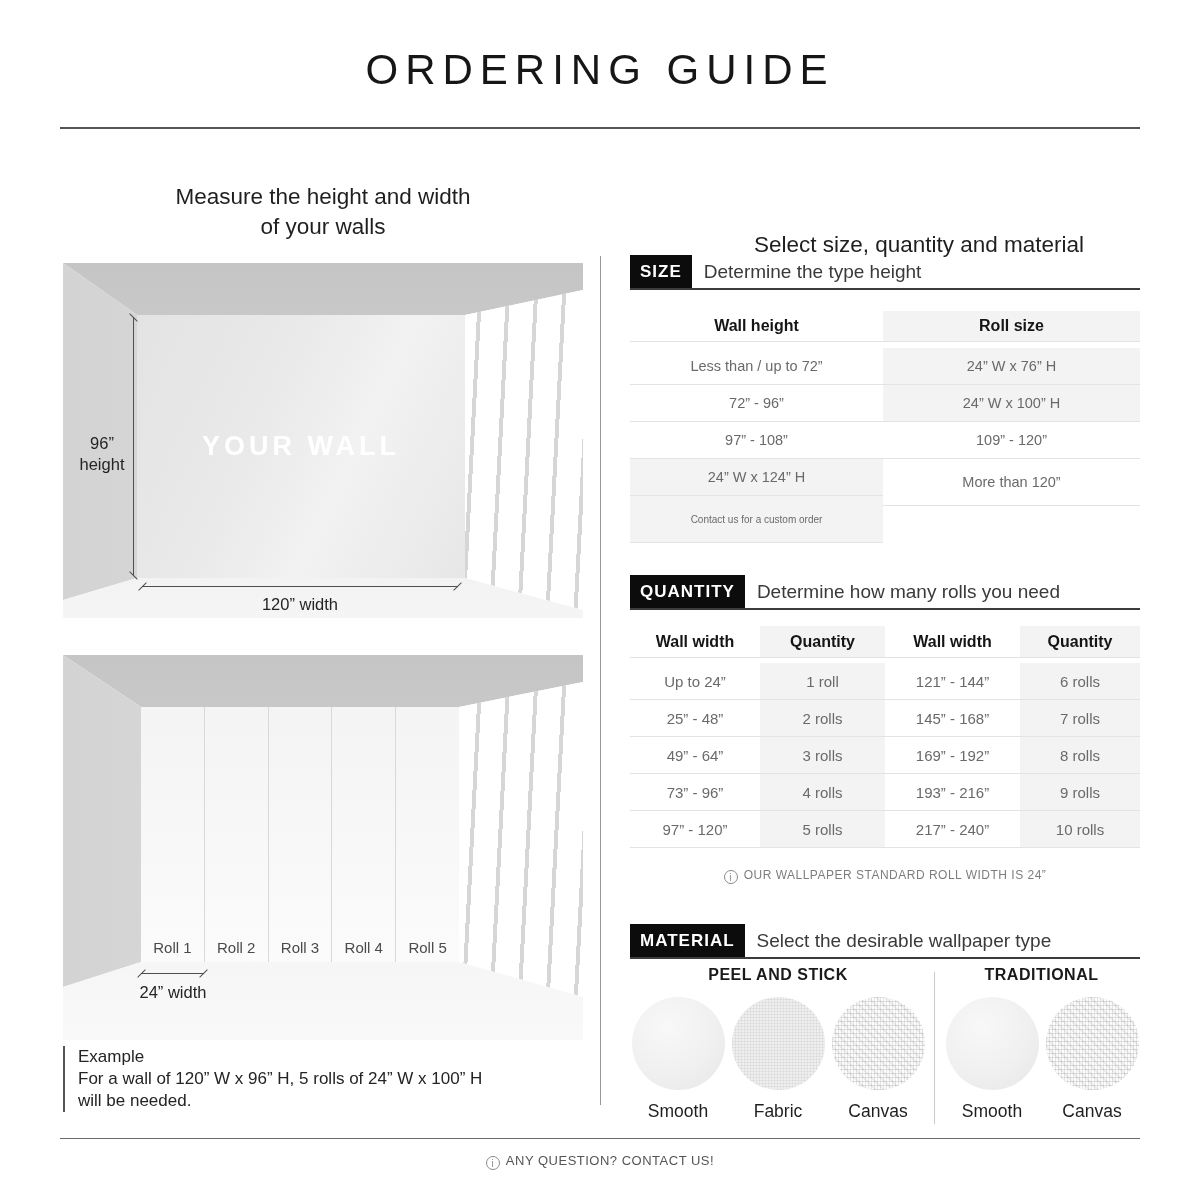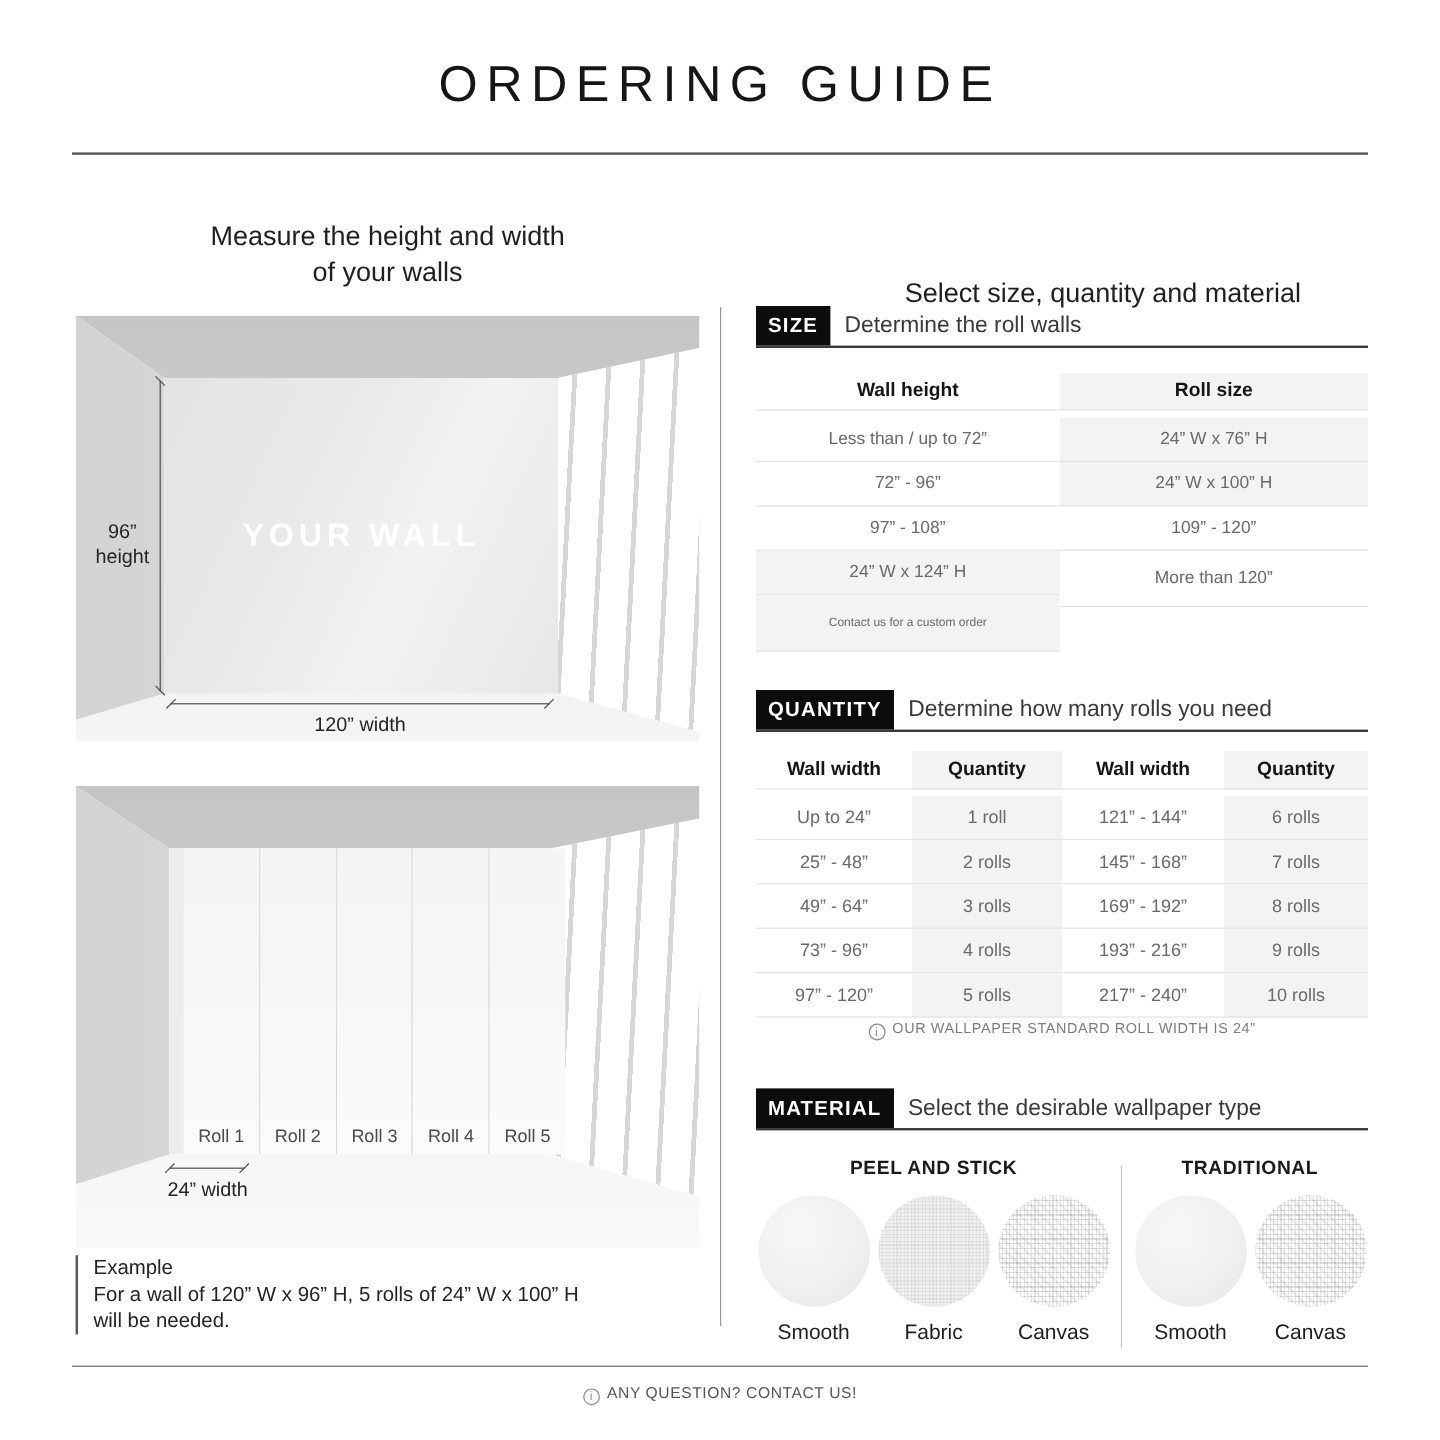--- a/index.html
+++ b/index.html
@@ -33,21 +33,21 @@
   .win1 { clip-path:polygon(402px 52px,520px 27px,520px 347px,402px 315px); }
   .win2 { clip-path:polygon(396px 52px,520px 27px,520px 342px,396px 307px); }
   .win1,.win2 { background:
       linear-gradient(90deg,#c8c8c8 0px,#dddddd 10px,rgba(255,255,255,0) 14px),
       repeating-linear-gradient(93deg,#ffffff 0px 24px,#d6d6d6 24px 28px); }
   .floor1 { clip-path:polygon(0px 337px,74px 315px,402px 315px,520px 347px,520px 355px,0px 355px); background:linear-gradient(180deg,#e1e1e1,#f5f5f5); }
   .floor2 { clip-path:polygon(0px 332px,78px 307px,396px 307px,520px 342px,520px 385px,0px 385px); background:linear-gradient(180deg,#e1e1e1 0%,#f1f1f1 45%,#f9f9f9 100%); }
 
   .your-wall { font-size:27px; font-weight:bold; letter-spacing:4px; color:#ffffff; }
 
-  .panels { position:absolute; left:90px; top:52px; width:318px; height:255px; display:flex; }
+  .panels { position:absolute; left:78px; top:52px; width:318px; height:255px; display:flex; }
   .panel { flex:1; position:relative; background:linear-gradient(180deg,#f4f4f4,#fbfbfb); border-right:1px solid #d9d9d9; }
   .panel:last-child { border-right:none; }
   .roll-label { position:absolute; bottom:6px; left:0; width:100%; text-align:center; font-size:15px; color:#4a4a4a; }
 
   .dim { position:absolute; background:#4f4f4f; }
   .dim.v { width:1px; }
   .dim.h { height:1px; }
   .dim.v::before,.dim.v::after { content:""; position:absolute; width:11px; height:1px; background:#4f4f4f; left:-5px; transform:rotate(45deg); }
   .dim.v::before { top:0; } .dim.v::after { bottom:0; }
   .dim.h::before,.dim.h::after { content:""; position:absolute; width:1px; height:11px; background:#4f4f4f; top:-5px; transform:rotate(45deg); }
@@ -74,27 +74,27 @@
   .wrap-sm { display:inline-block; max-width:150px; font-size:10px; line-height:15px; }
 
   .size-table { grid-template-columns:253px 257px; grid-auto-rows:37px; margin-top:21px; }
   .size-table .t-cell.head { height:31px; }
   .size-table .row-tall { height:47px; }
 
   .qty-table { grid-template-columns:130px 125px 135px 120px; grid-auto-rows:37px; margin-top:16px; }
   .qty-table .t-cell { font-size:15px; }
   .qty-table .t-cell.head { font-size:16px; height:32px; }
 
-  .note { margin-top:2px; text-align:center; font-size:12px; letter-spacing:.5px; color:#7d7d7d; }
+  .note { margin-top:20px; text-align:center; font-size:12px; letter-spacing:.5px; color:#7d7d7d; }
   .info-i { display:inline-block; width:14px; height:14px; border:1px solid #8a8a8a; border-radius:50%;
     font-size:10px; line-height:13px; text-align:center; color:#8a8a8a; font-style:normal;
     vertical-align:-2px; margin-right:6px; }
 
   .mat-head { margin-top:40px; }
-  .mat-row { display:flex; margin-top:23px; }
+  .mat-row { display:flex; margin-top:7px; }
   .mat-group { text-align:center; }
   .mat-group.g1 { width:296px; }
   .mat-group.g2 { flex:1; }
   .mat-divider { width:1px; background:#c9c9c9; margin:6px 8px 0 8px; height:152px; }
   .mat-label { font-size:16px; font-weight:bold; letter-spacing:.5px; color:#1a1a1a; }
   .swatches { display:flex; justify-content:flex-end; gap:4px; margin-top:13px; }
   .swatch { width:96px; }
   .circle { width:93px; height:93px; border-radius:50%; margin:0 auto; }
   .tex-smooth { background:radial-gradient(circle at 38% 32%, #f8f8f8 0%, #f0f0f0 55%, #e6e6e6 100%); }
   .tex-fabric { background-color:#efefef;
@@ -174,21 +174,21 @@
   <div class="example">
     <div>Example</div>
     <div>For a wall of 120” W x 96” H, 5 rolls of 24” W x 100” H</div>
     <div>will be needed.</div>
   </div>
 
   <div class="right-col">
 
     <div class="sec-head">
       <div class="badge">SIZE</div>
-      <div class="sec-sub">Determine the roll walls</div>
+      <div class="sec-sub">Determine the type height</div>
     </div>
     <div class="grid size-table">
       <div class="t-cell head">Wall height</div>
       <div class="t-cell head gray">Roll size</div>
 
       <div class="t-cell">Less than / up to 72”</div>
       <div class="t-cell gray">24” W x 76” H</div>
 
       <div class="t-cell">72” - 96”</div>
       <div class="t-cell gray">24” W x 100” H</div>

